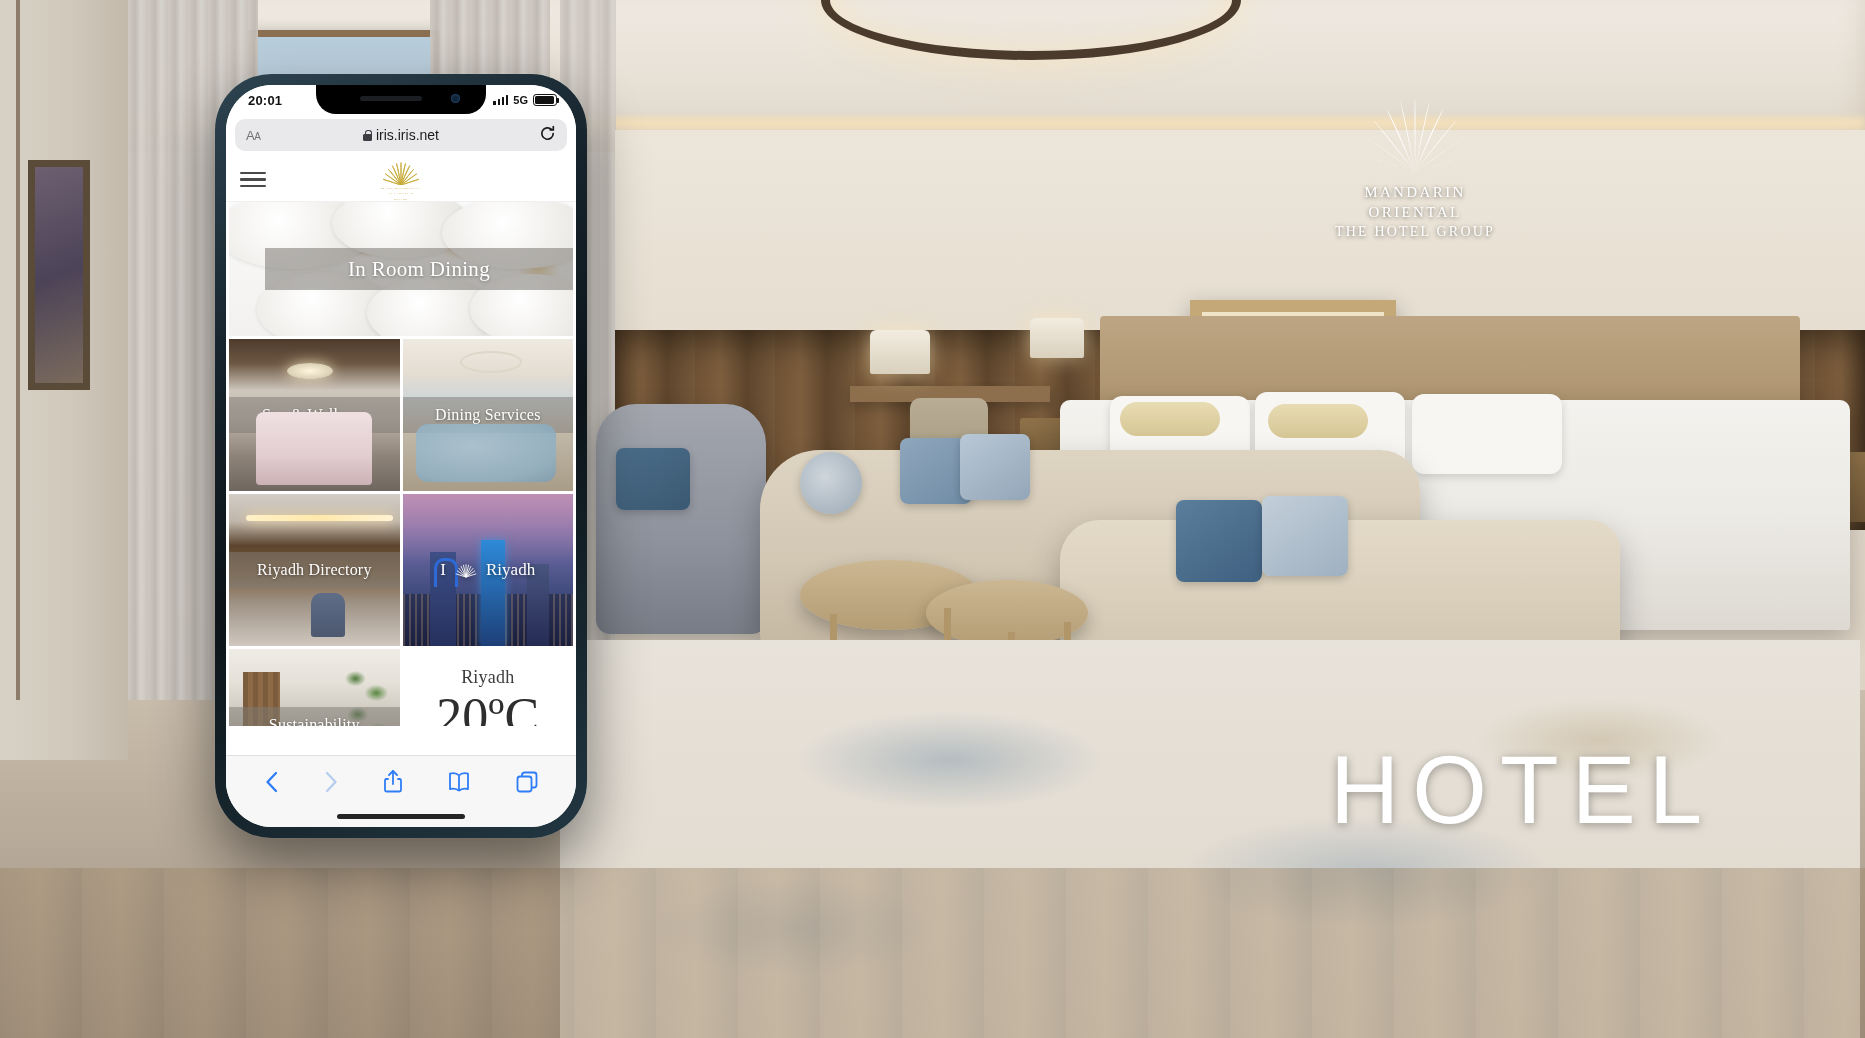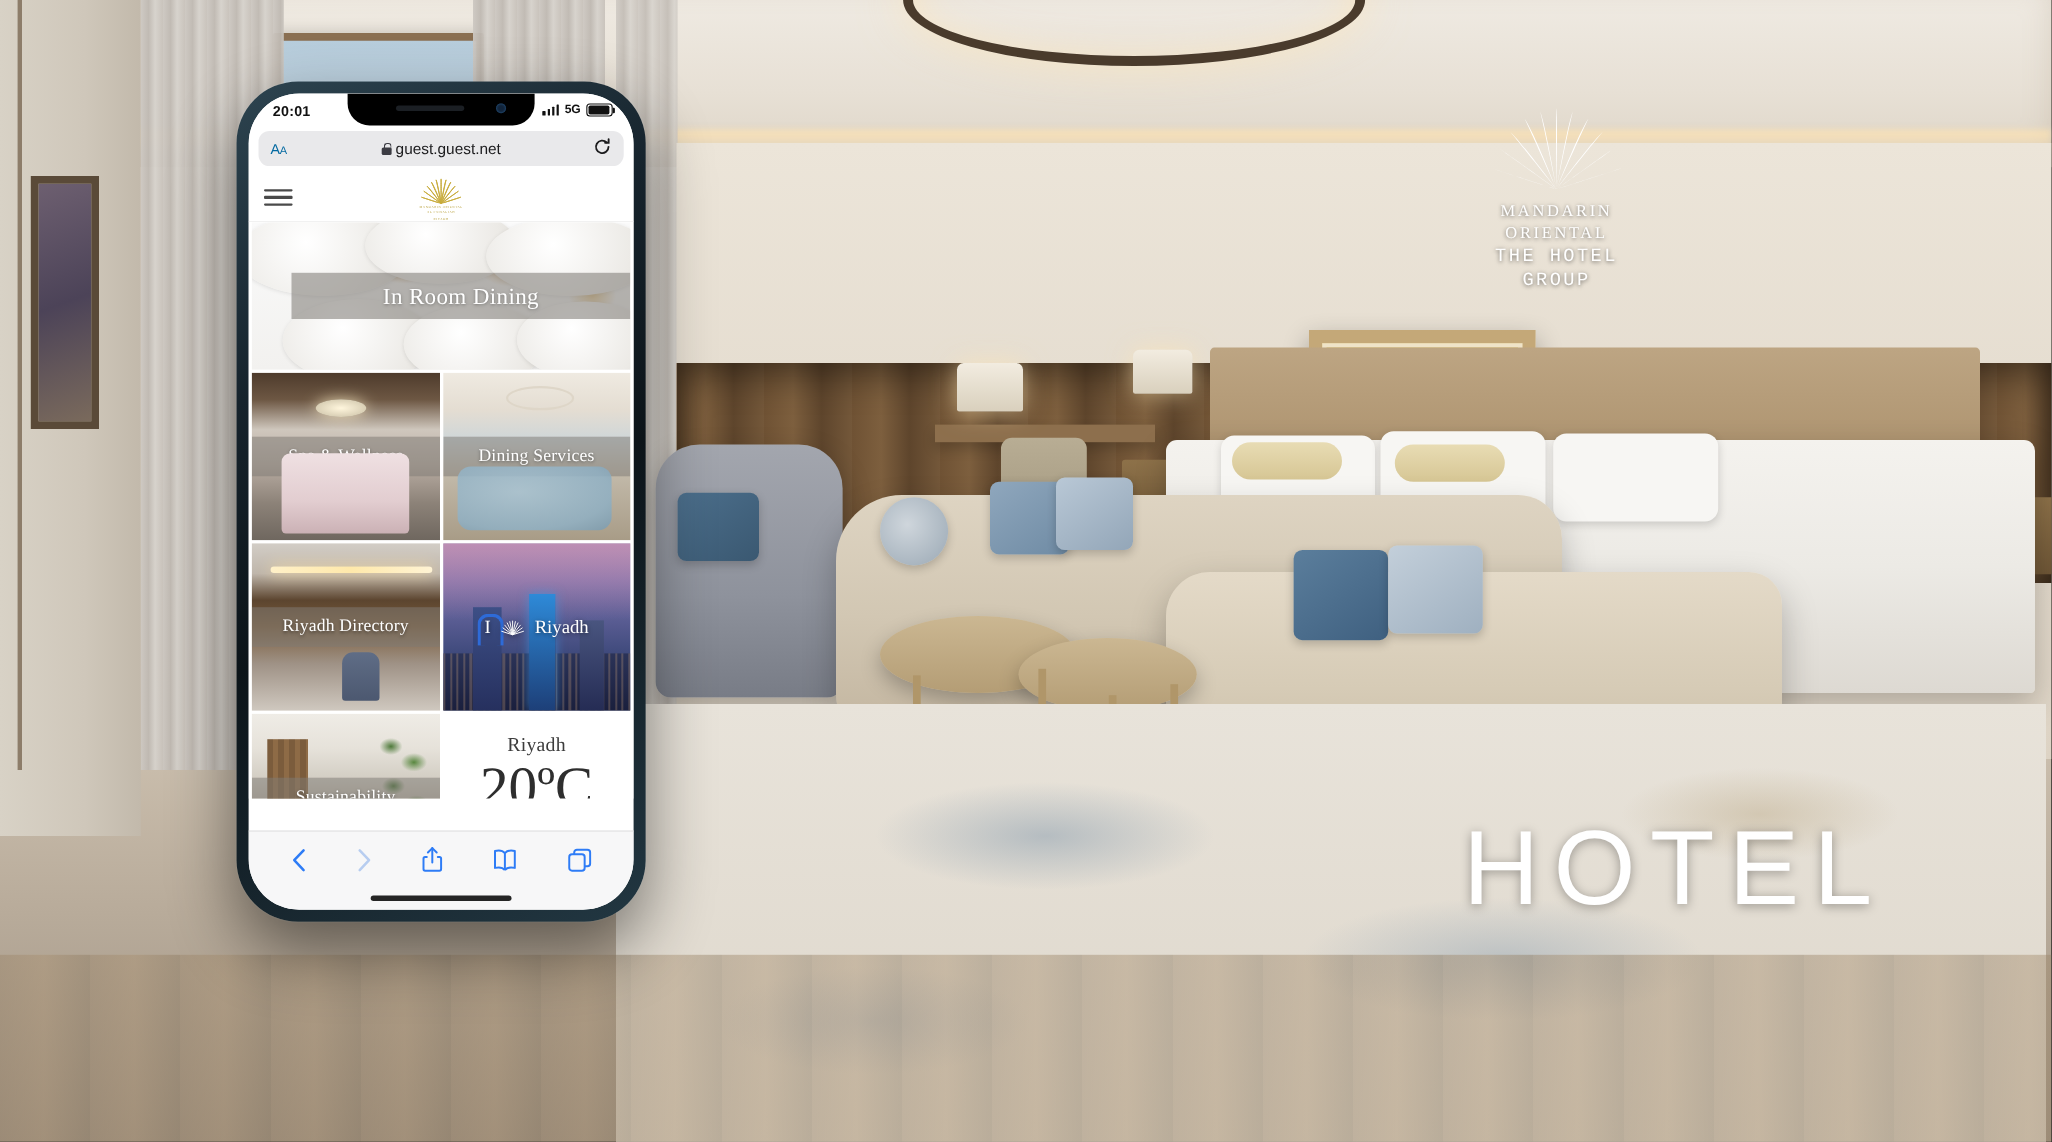--- a/index.html
+++ b/index.html
@@ -209,22 +209,22 @@
     position: absolute; left: 1330px; top: 96px; width: 170px; text-align: center;
     color: #ffffff;
   }
   #mo-logo .fan { width: 150px; height: 76px; margin: 0 auto 10px; display:block; }
   #mo-logo .mo-l1 {
     font-family: "Liberation Serif", serif;
     font-size: 15px; letter-spacing: 2.4px; line-height: 1.35;
     text-shadow: 0 1px 4px rgba(0,0,0,.6);
   }
   #mo-logo .mo-l2 {
-    font-family: Liberation Mono, monospace;
-    font-size: 17px; letter-spacing: 2.2px; line-height: 1.35;
+    font-family: Liberation Serif, serif;
+    font-size: 14px; letter-spacing: 2.2px; line-height: 1.35;
     text-shadow: 0 1px 4px rgba(0,0,0,.6);
   }
 
   
   #iris-logo {
     position: absolute; left: 1330px; top: 742px;
     font-family: "Liberation Sans", sans-serif;
     font-size: 96px; font-weight: 300; letter-spacing: 13px;
     color: #ffffff; text-shadow: 0 2px 10px rgba(0,0,0,.35);
     line-height: 1;
@@ -285,21 +285,21 @@
     width: 2px; height: 4.4px; background: #111; border-radius: 0 1px 1px 0;
   }
   .batt i { display:block; height: 100%; width: 96%; background: #111; border-radius: 1.6px; }
 
   
   .urlbar-wrap { background: #ffffff; padding: 4px 9px 7px; }
   .urlbar {
     height: 32px; background: #e9e9eb; border-radius: 10px;
     display: flex; align-items: center; padding: 0 11px; position: relative;
   }
-  .urlbar .aa { font-size: 13px; color: #0369a1; letter-spacing: -.4px; }
+  .urlbar .aa { font-size: 13px; color: #737373; letter-spacing: -.4px; }
   .urlbar .aa .small { font-size: 10px; }
   .urlbar .center {
     position: absolute; left: 0; right: 0; text-align: center;
     display: flex; align-items: center; justify-content: center; gap: 4px;
     pointer-events: none;
   }
   .urlbar .lock { width: 9px; height: 11px; position: relative; display:inline-block; }
   .urlbar .lock:before {
     content:''; position:absolute; left:0; bottom:0; width:9px; height:6.5px;
     background:#3c3c43; border-radius:1.5px;
@@ -634,21 +634,21 @@
             <i></i>
           </div>
       </div>
     </div>
 
     <div class="urlbar-wrap">
       <div class="urlbar">
         <div class="aa">A<span class="small">A</span></div>
         <div class="center">
           <span class="lock"></span>
-          <span class="host">guest.guest.net</span>
+          <span class="host">iris.iris.net</span>
         </div>
         <div class="reload">
           <svg width="17" height="17" viewBox="0 0 17 17" fill="none" stroke="#1c1c1e" stroke-width="1.7" stroke-linecap="round">
             <path d="M14.2 8.5a5.7 5.7 0 1 1-1.7-4.05"></path>
             <path d="M14.3 1.6v3.2h-3.2"></path>
           </svg>
         </div>
       </div>
     </div>
 

